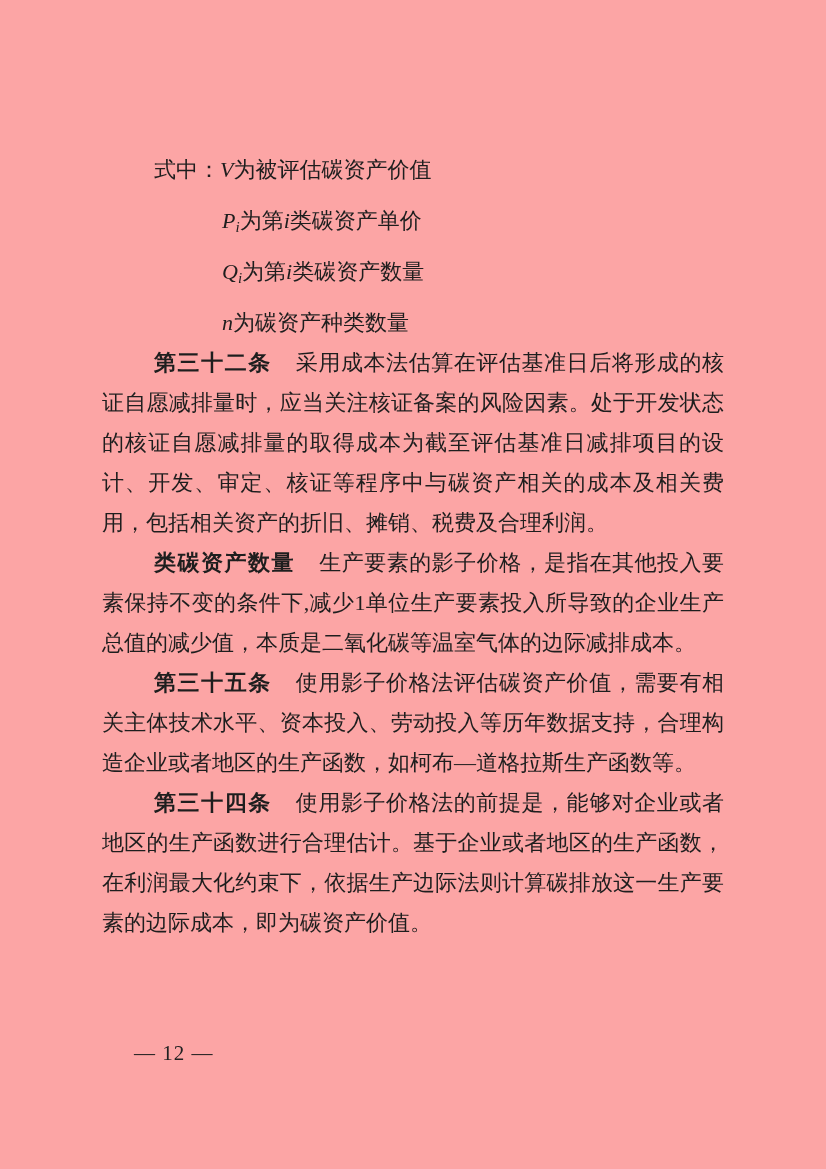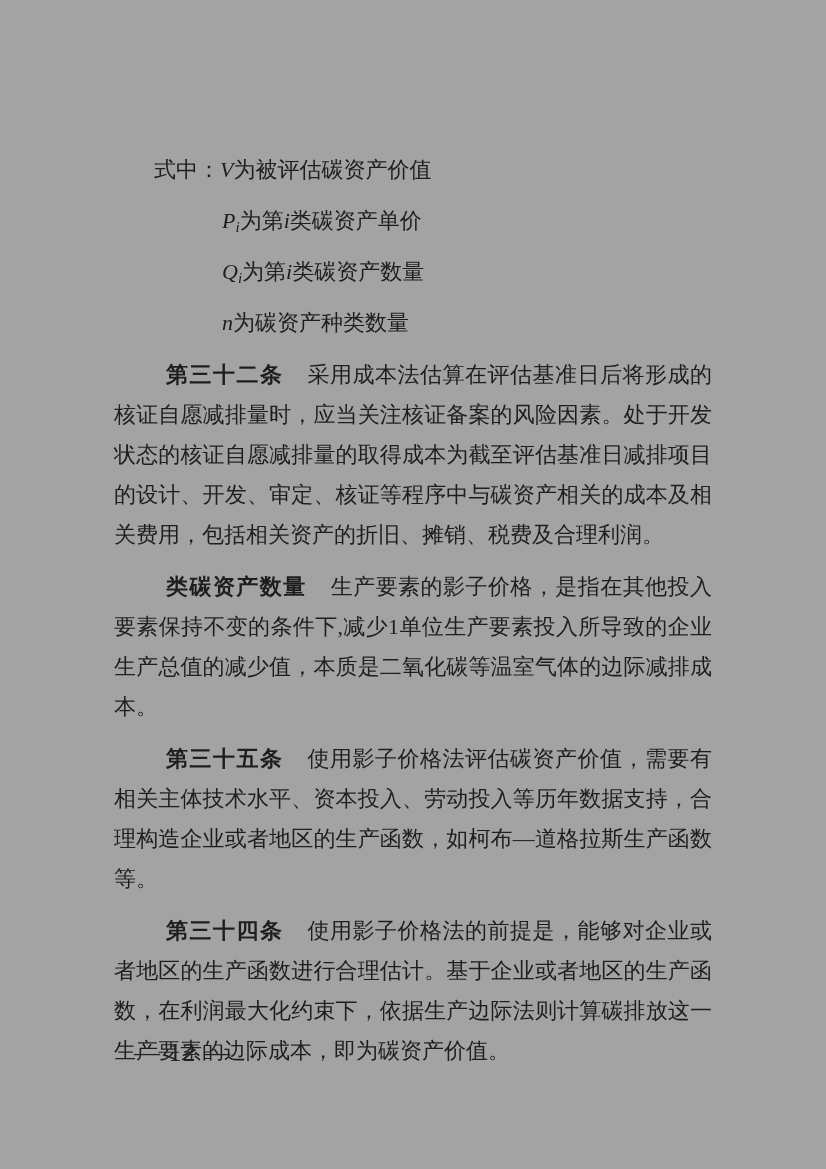--- a/index.html
+++ b/index.html
@@ -4,21 +4,21 @@
 <style>
   html, body {
     margin: 0;
     padding: 0;
     background: #ffffff;
   }
   .page {
     position: relative;
     width: 826px;
     height: 1169px;
-    background: #a3a3a3;
+    background: #fca5a5;
     color: #1e1e1e;
     font-family: "Liberation Serif", "DejaVu Serif", serif;
     overflow: hidden;
   }
   .content {
     position: absolute;
     left: 102px;
     top: 150px;
     width: 622px;
     font-size: 22px;
@@ -38,35 +38,35 @@
     font-family: "Liberation Serif", "DejaVu Serif", serif;
   }
   sub.var-sub {
     font-style: italic;
     font-size: 15px;
     line-height: 0;
     vertical-align: -4px;
   }
   
   p.article {
-    margin: 12px;
+    margin: 0;
     text-indent: 52px;
   }
   .art-heading {
     font-weight: bold;
     font-family: "Liberation Sans", "DejaVu Sans", sans-serif;
     margin-right: 24px;
     letter-spacing: 1px;
   }
   
   .footer {
     position: absolute;
     left: 134px;
     top: 1041px;
-    font-size: 26px;
+    font-size: 21px;
     line-height: 24px;
     letter-spacing: 1px;
     font-family: "Liberation Serif", "DejaVu Serif", serif;
     color: #222222;
   }
 </style>
 </head>
 <body>
 
 <div class="page">

